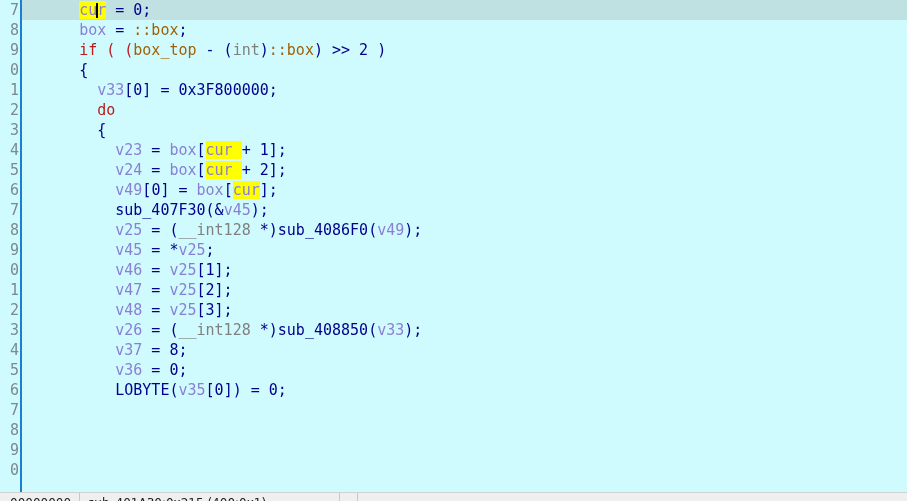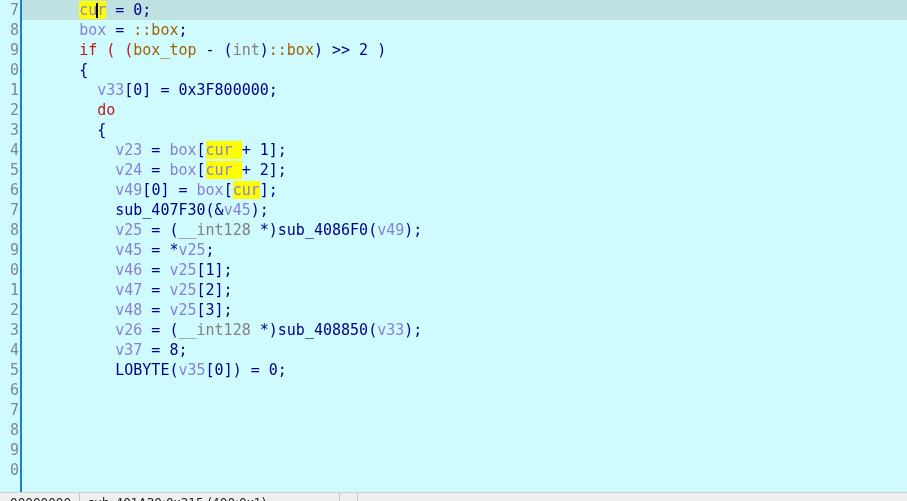--- a/index.html
+++ b/index.html
@@ -181,20 +181,21 @@
         <div class="code-line"><span>        </span><span><span class="t-local">v24</span></span><span><span class="t-punct"> = </span></span><span><span class="t-local">box</span></span><span><span class="t-punct">[</span></span><span class="hl"><span class="t-local">cur </span></span><span><span class="t-punct">+ </span></span><span><span class="t-num">2</span></span><span><span class="t-punct">];</span></span></div>
         <div class="code-line"><span>        </span><span><span class="t-local">v49</span></span><span><span class="t-punct">[</span></span><span><span class="t-num">0</span></span><span><span class="t-punct">] = </span></span><span><span class="t-local">box</span></span><span><span class="t-punct">[</span></span><span class="hl"><span class="t-local">cur</span></span><span><span class="t-punct">];</span></span></div>
         <div class="code-line"><span>        </span><span><span class="t-func">sub_407F30</span></span><span><span class="t-punct">(&amp;</span></span><span><span class="t-local">v45</span></span><span><span class="t-punct">);</span></span></div>
         <div class="code-line"><span>        </span><span><span class="t-local">v25</span></span><span><span class="t-punct"> = (</span></span><span><span class="t-type">__int128</span></span><span><span class="t-punct"> *)</span></span><span><span class="t-func">sub_4086F0</span></span><span><span class="t-punct">(</span></span><span><span class="t-local">v49</span></span><span><span class="t-punct">);</span></span></div>
         <div class="code-line"><span>        </span><span><span class="t-local">v45</span></span><span><span class="t-punct"> = *</span></span><span><span class="t-local">v25</span></span><span><span class="t-punct">;</span></span></div>
         <div class="code-line"><span>        </span><span><span class="t-local">v46</span></span><span><span class="t-punct"> = </span></span><span><span class="t-local">v25</span></span><span><span class="t-punct">[</span></span><span><span class="t-num">1</span></span><span><span class="t-punct">];</span></span></div>
         <div class="code-line"><span>        </span><span><span class="t-local">v47</span></span><span><span class="t-punct"> = </span></span><span><span class="t-local">v25</span></span><span><span class="t-punct">[</span></span><span><span class="t-num">2</span></span><span><span class="t-punct">];</span></span></div>
         <div class="code-line"><span>        </span><span><span class="t-local">v48</span></span><span><span class="t-punct"> = </span></span><span><span class="t-local">v25</span></span><span><span class="t-punct">[</span></span><span><span class="t-num">3</span></span><span><span class="t-punct">];</span></span></div>
         <div class="code-line"><span>        </span><span><span class="t-local">v26</span></span><span><span class="t-punct"> = (</span></span><span><span class="t-type">__int128</span></span><span><span class="t-punct"> *)</span></span><span><span class="t-func">sub_408850</span></span><span><span class="t-punct">(</span></span><span><span class="t-local">v33</span></span><span><span class="t-punct">);</span></span></div>
         <div class="code-line"><span>        </span><span><span class="t-local">v37</span></span><span><span class="t-punct"> = </span></span><span><span class="t-num">8</span></span><span><span class="t-punct">;</span></span></div>
+        <div class="code-line"><span>        </span><span><span class="t-local">v36</span></span><span><span class="t-punct"> = </span></span><span><span class="t-num">0</span></span><span><span class="t-punct">;</span></span></div>
         <div class="code-line"><span>        </span><span><span class="t-func">LOBYTE</span></span><span><span class="t-punct">(</span></span><span><span class="t-local">v35</span></span><span><span class="t-punct">[</span></span><span><span class="t-num">0</span></span><span><span class="t-punct">]) = </span></span><span><span class="t-num">0</span></span><span><span class="t-punct">;</span></span></div>
       </div>
   </div>
 
   <div class="status-bar">
     <div class="status-inner" id="status-inner">
         <div class="status-cell">00000000</div>
         <div class="status-cell wide">sub_401A30:0x215 (400:0x1)</div>
         <div class="status-cell narrow"></div>
         <div class="status-cell narrow last"></div>

